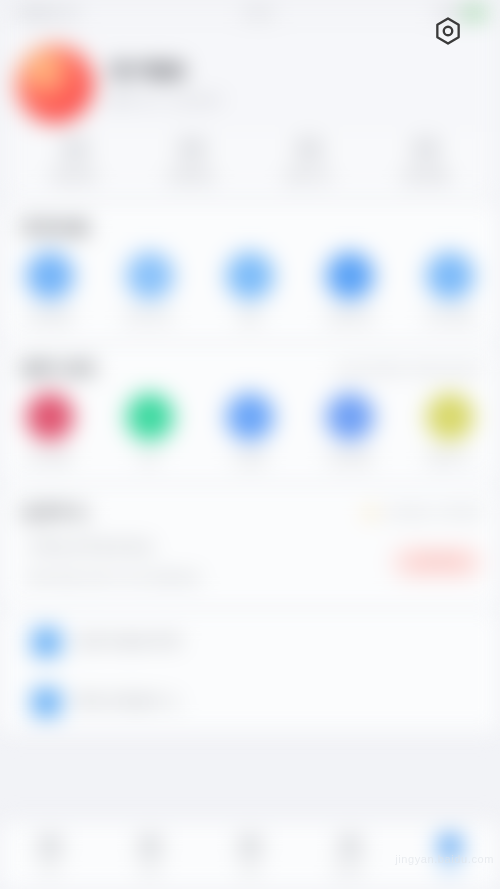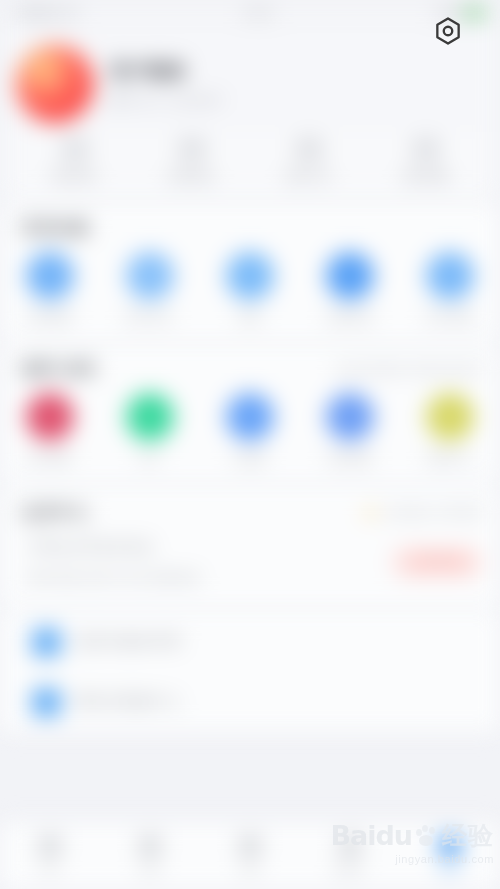--- a/index.html
+++ b/index.html
@@ -287,24 +287,14 @@
 </div>
 
 <div class="hex-badge">
   <svg viewBox="0 0 32 32" width="31" height="31" aria-hidden="true">
     <polygon points="16,3 27,9.5 27,22.5 16,29 5,22.5 5,9.5" fill="none" stroke="#3a3a3a" stroke-width="2.4" stroke-linejoin="round"></polygon>
     <circle cx="16" cy="16" r="4.4" fill="none" stroke="#3a3a3a" stroke-width="2.4"></circle>
   </svg>
 </div>
 
 <div class="watermark">
-  <div class="wm-main">
-    <span class="wm-bai">Baidu</span>
-    <span class="paw">
-      <span style="left:1px;top:4px;width:6px;height:7px;"></span>
-      <span style="left:7px;top:0px;width:6px;height:7px;"></span>
-      <span style="left:14px;top:2px;width:6px;height:7px;"></span>
-      <span style="left:4px;top:10px;width:14px;height:11px;border-radius:50% 50% 45% 45%;"></span>
-    </span>
-    <span class="wm-jing">经验</span>
-  </div>
   <div class="wm-url">jingyan.baidu.com</div>
 </div>
 
 </body></html>

